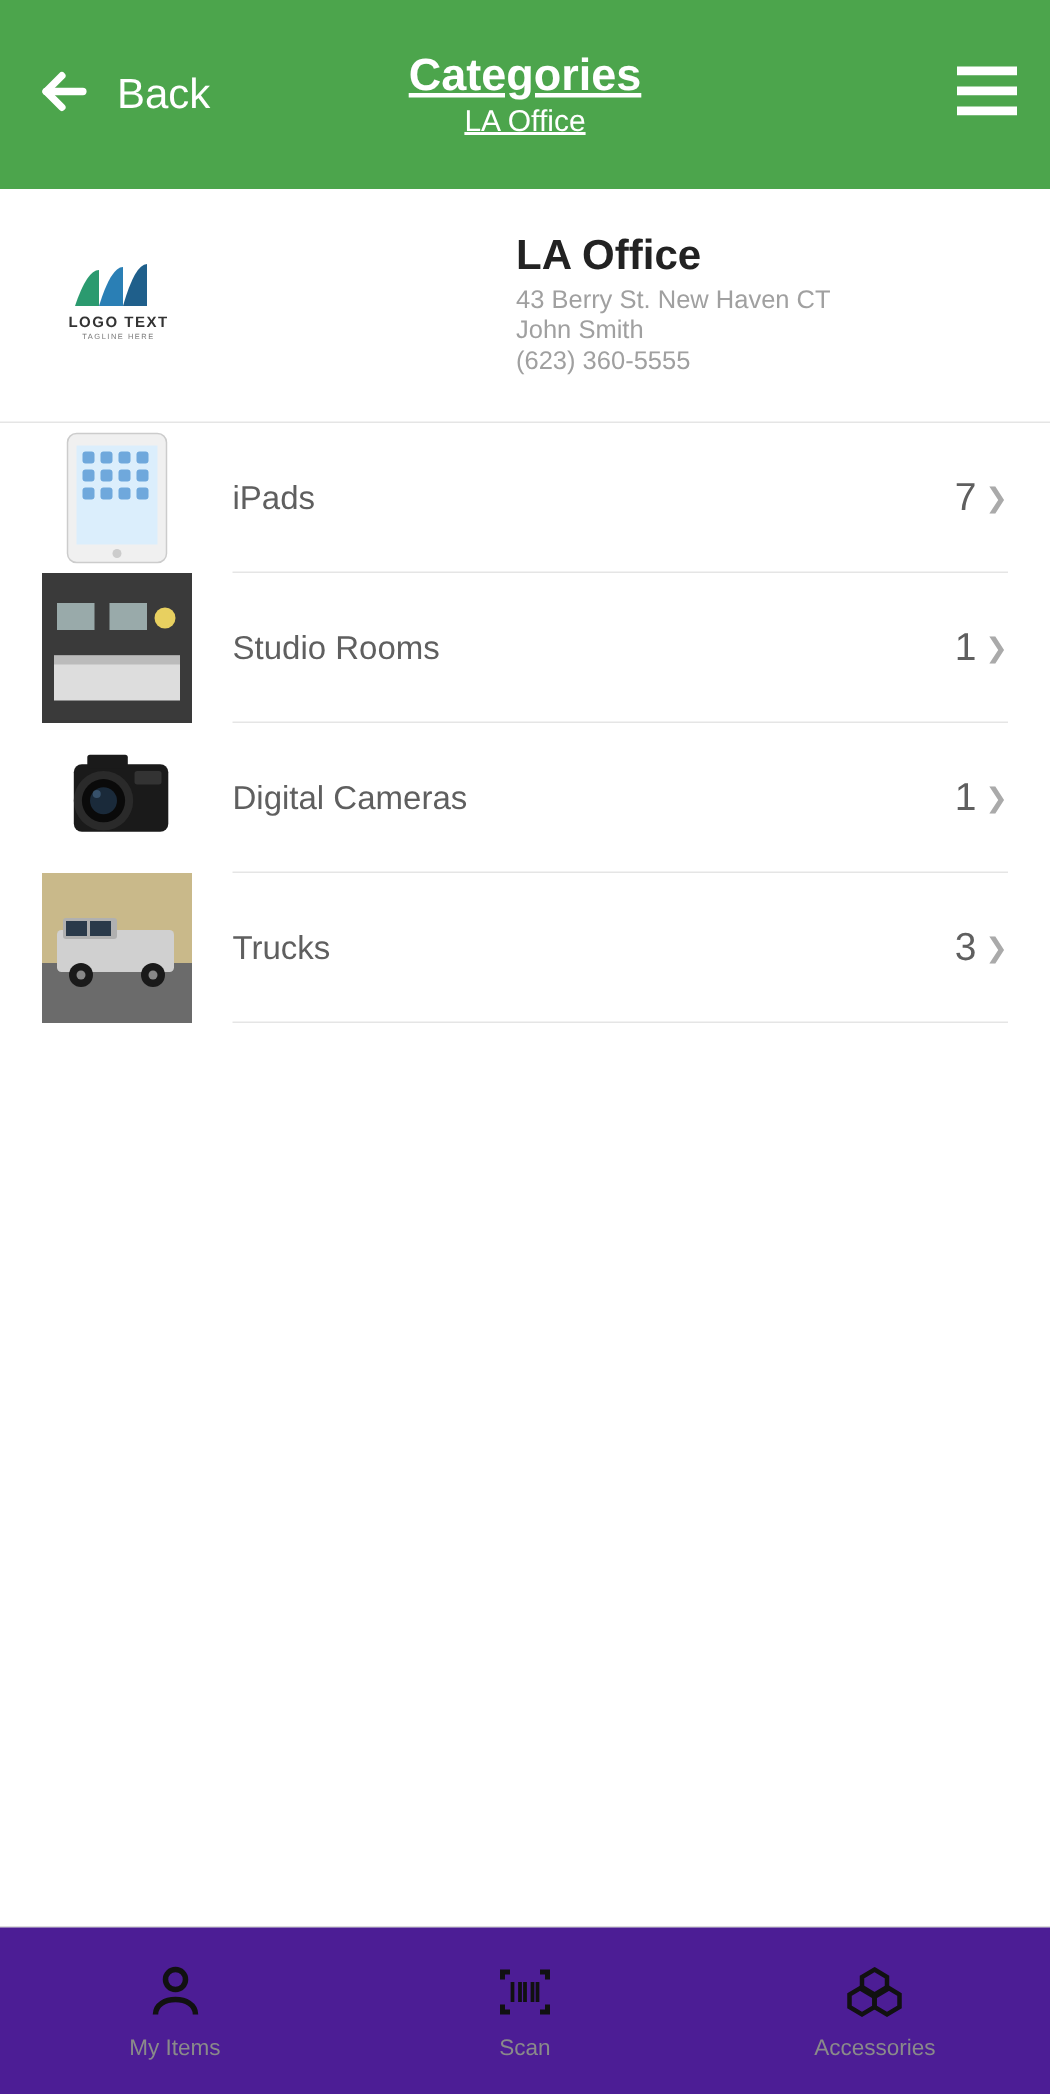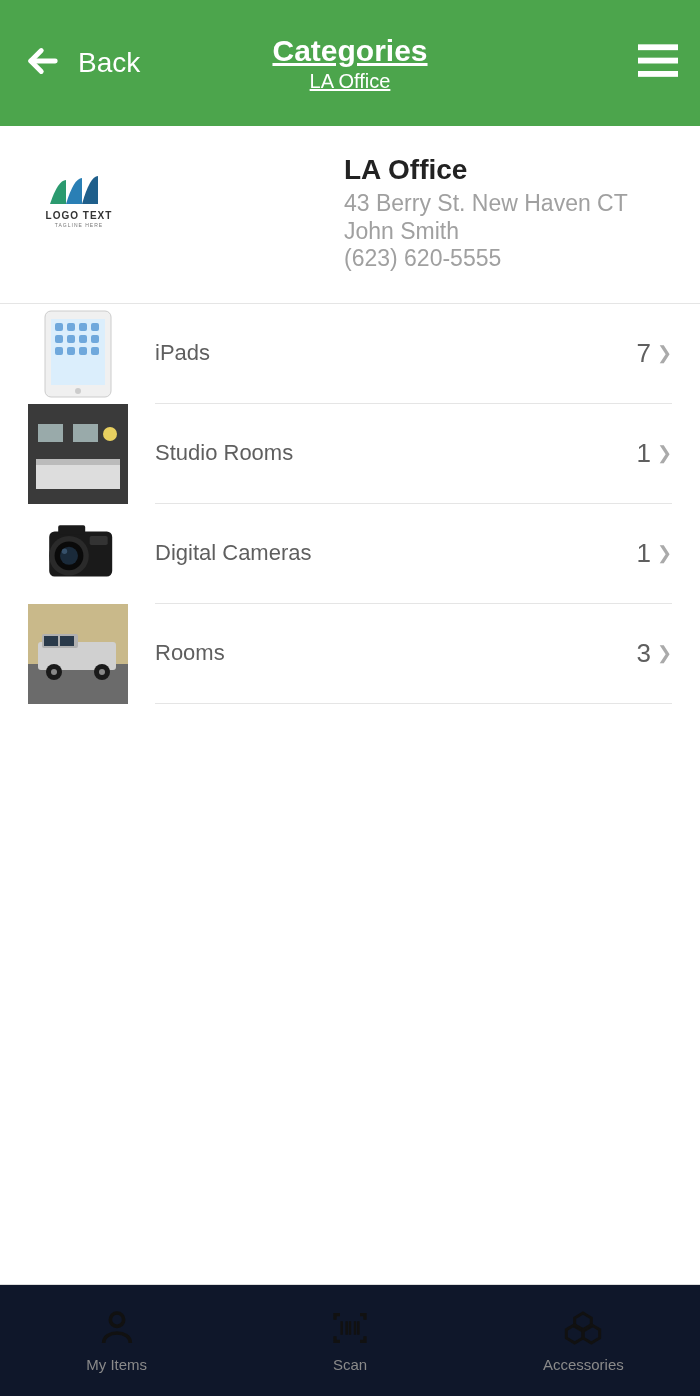--- a/index.html
+++ b/index.html
@@ -12,30 +12,30 @@
   .title-main { font-size: 30px; font-weight: 700; }
   .title-sub { font-size: 20px; font-weight: 400; margin-top: 2px; }
   .menu-btn { cursor: pointer; }
   .menu-btn svg { width: 40px; height: 34px; }
   .info-row { display: flex; padding: 28px 34px 30px; border-bottom: 1px solid #e5e5e5; gap: 30px; align-items: flex-start; }
   .logo-box { width: 90px; height: 90px; display:flex; align-items:center; justify-content:center; flex-direction:column; }
   .logo-text1 { font-size:10px; color:#333; letter-spacing:1px; margin-top:4px; font-weight:600; }
   .logo-text2 { font-size:5px; color:#777; letter-spacing:1px; margin-top:1px; }
   .info-text { margin-left: 190px; }
   .info-title { font-size: 28px; font-weight: 700; color: #222; margin-bottom: 4px; }
-  .info-line { font-size: 23px; color: #a0a0a0; line-height: 1.2; }
+  .info-line { font-size: 17px; color: #a0a0a0; line-height: 1.2; }
   .list { }
   .list-row { display: flex; align-items: center; height: 100px; cursor: pointer; padding-right: 28px; }
   .list-row .thumb { width: 100px; height: 100px; margin-left: 28px; display:flex; align-items:center; justify-content:center; }
   .list-row .row-body { flex: 1; display: flex; align-items: center; justify-content: space-between; margin-left: 27px; height: 100%; border-bottom: 1px solid #e5e5e5; padding-right: 0; }
   .list-row:first-child .row-body { border-top: none; }
   .row-label { font-size: 22px; color: #5f5f5f; font-weight: 400; }
   .row-right { display: flex; align-items: center; gap: 6px; color: #5f5f5f; font-size: 26px; }
   .row-chevron { color: #aaa; font-size: 18px; }
-  .tabbar { position: absolute; bottom: 0; left: 0; right: 0; height: 112px; background: #0f172a; border-top: 1px solid #ddd; display: flex; justify-content: space-around; align-items: center; }
+  .tabbar { position: absolute; bottom: 0; left: 0; right: 0; height: 112px; background: #4c1d95; border-top: 1px solid #ddd; display: flex; justify-content: space-around; align-items: center; }
   .tab { display: flex; flex-direction: column; align-items: center; gap: 4px; cursor: pointer; width: 20%; }
   .tab svg { width: 40px; height: 40px; }
   .tab-label { font-size: 15px; color: #8a8a8a; }
   .tab.active .tab-label { color: #4ca54c; }
 </style>
 </head>
 <body>
 
 <div class="header">
   <div class="back-btn">
@@ -69,21 +69,21 @@
       <path d="M18 34 Q26 8 34 8 L34 34 Z" fill="#2a7fb5"></path>
       <path d="M34 34 Q42 6 50 6 L50 34 Z" fill="#1f5f8b"></path>
     </svg>
     <div class="logo-text1">LOGO TEXT</div>
     <div class="logo-text2">TAGLINE HERE</div>
   </div>
   <div class="info-text">
     <div class="info-title">LA Office</div>
     <div class="info-line">43 Berry St. New Haven CT</div>
     <div class="info-line">John Smith</div>
-    <div class="info-line">(623) 620-5555</div>
+    <div class="info-line">(623) 360-5555</div>
   </div>
 </div>
 
 <div class="list">
 
   <div class="list-row">
     <div class="thumb">
       <svg viewBox="0 0 70 90" width="70" height="90">
           <rect x="2" y="2" width="66" height="86" rx="6" fill="#f0f0f0" stroke="#ccc"></rect>
           <rect x="8" y="10" width="54" height="66" fill="#dbeefc"></rect>
@@ -163,21 +163,21 @@
           <rect x="14" y="30" width="36" height="14" rx="2" fill="#b0b0b0"></rect>
           <rect x="16" y="32" width="14" height="10" fill="#2a3a4a"></rect>
           <rect x="32" y="32" width="14" height="10" fill="#2a3a4a"></rect>
           <circle cx="26" cy="68" r="8" fill="#1a1a1a"></circle>
           <circle cx="74" cy="68" r="8" fill="#1a1a1a"></circle>
           <circle cx="26" cy="68" r="3" fill="#888"></circle>
           <circle cx="74" cy="68" r="3" fill="#888"></circle>
         </svg>
     </div>
     <div class="row-body">
-      <span class="row-label">Rooms</span>
+      <span class="row-label">Trucks</span>
       <span class="row-right">
         <span>3</span>
         <span class="row-chevron">❯</span>
       </span>
     </div>
   </div>
 
 </div>
 
 <div class="tabbar">

